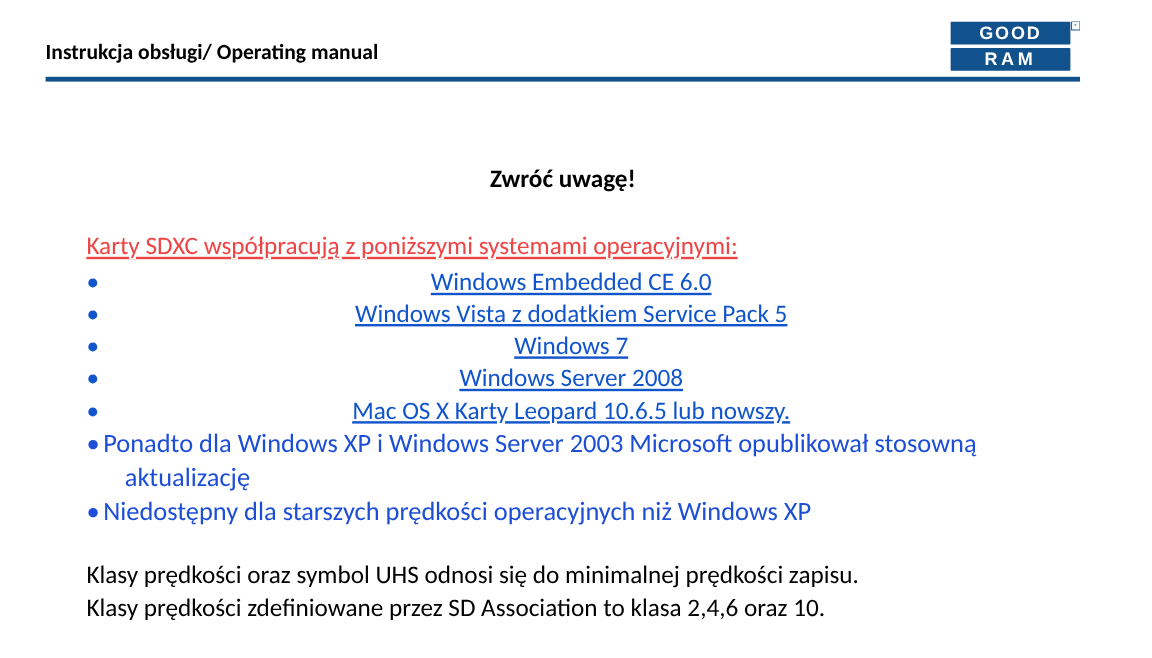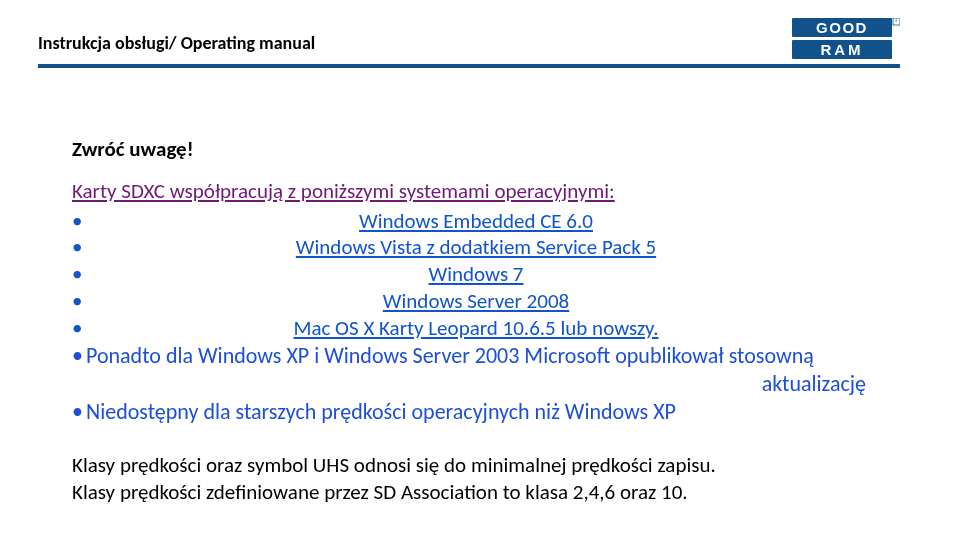--- a/index.html
+++ b/index.html
@@ -5,29 +5,29 @@
   * { box-sizing: border-box; margin: 0; padding: 0; }
   html, body { width: 960px; height: 548px; background: #fff; font-family: Calibri, Arial, sans-serif; color: #000; }
   .page { position: relative; width: 960px; height: 487px; padding: 18px 60px 30px 38px; }
   .header-row { display: flex; justify-content: space-between; align-items: flex-start; }
   .header-title { font-weight: bold; font-size: 18px; padding-top: 14px; }
   .logo { width: 108px; height: 42px; }
   .logo-rect { fill: #11518c; }
   .logo-reg { fill: #11518c; font-size: 5px; font-weight: bold; }
   .rule { height: 3.5px; background: #11518c; margin-top: 4px; }
   .body { padding: 68px 34px 0 34px; }
-  .attention { font-weight: bold; font-size: 21px; margin-bottom: 16px; }
-  .intro { color: #701a75; text-decoration: underline; font-size: 21px; margin-bottom: 4px; }
+  .attention { font-weight: bold; font-size: 21px; margin-bottom: 30px; text-align: center; }
+  .intro { color: #ef4444; text-decoration: underline; font-size: 21px; margin-bottom: 4px; }
   .blue-list { list-style: none; padding-left: 0; text-align: center; }
   .blue-list li { color: #1155cc; text-decoration: underline; font-size: 21px; line-height: 1.28; padding-left: 14px; position: relative; }
   .blue-list li::before { content: "•"; position: absolute; left: 0; top: 0; color: #1155cc; text-decoration: none; }
   .black-list { list-style: none; padding-left: 0; margin-top: 0; }
   .black-list li { color: #1d4ed8; font-size: 22px; line-height: 1.28; padding-left: 14px; position: relative; }
   .black-list li::before { content: "•"; position: absolute; left: 0; top: 0; }
-  .black-list .indent-line { display: block; padding-left: 18px; text-align: right; }
+  .black-list .indent-line { display: block; padding-left: 18px; }
   .para { font-size: 21px; line-height: 1.28; margin-top: 26px; }
 </style>
 </head>
 <body>
 
 <div class="page">
 
   <div class="header-row">
     <div class="header-title">Instrukcja obsługi/ Operating manual</div>
     <svg class="logo" viewBox="0 0 108 42">

